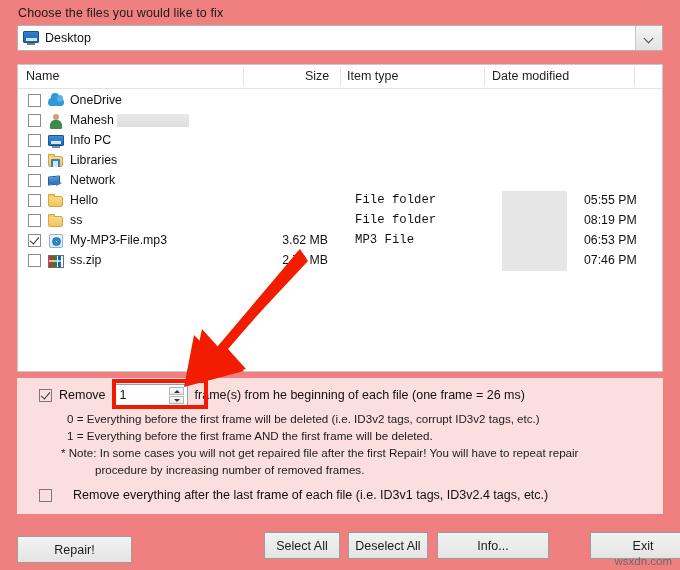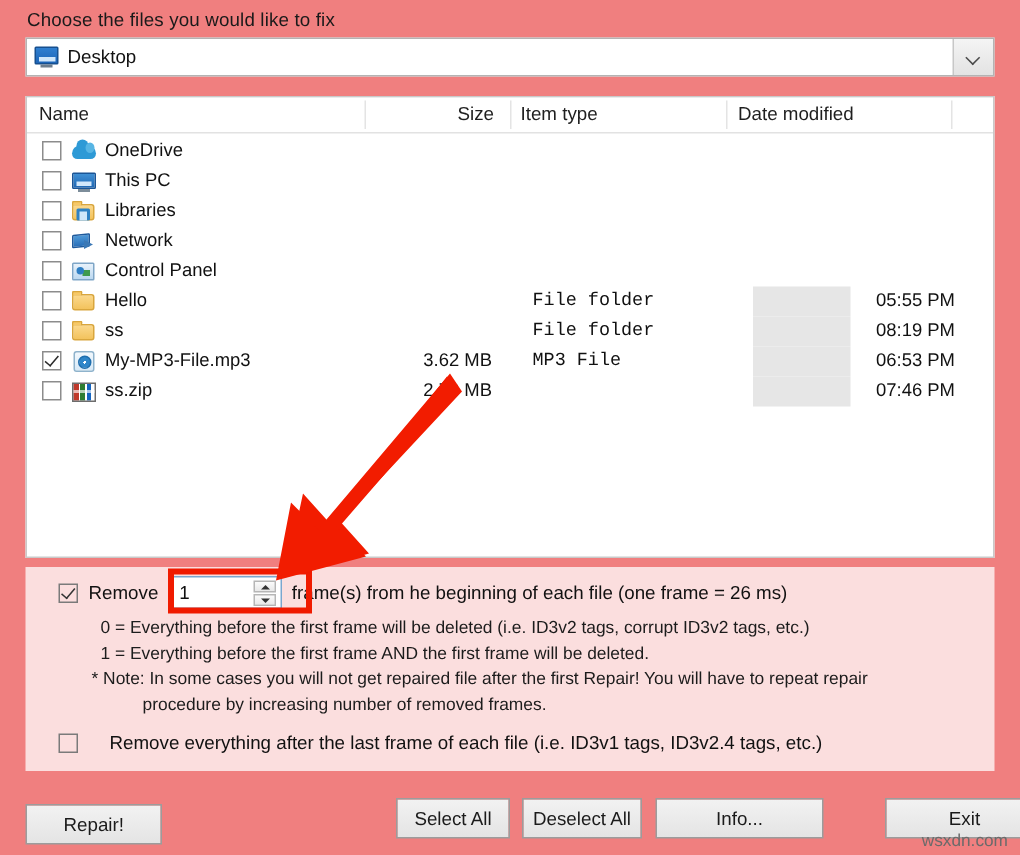--- a/index.html
+++ b/index.html
@@ -541,21 +541,21 @@
     border: 1px solid #9c9c9c;
     box-sizing: border-box;
     font-size: 12.5px;
     font-family: "Liberation Sans", sans-serif;
     color: #1b1b1b;
     display: flex;
     align-items: center;
     justify-content: center;
     cursor: default;
   }
-  .btn-repair   { left: 17px;  top: 536px; width: 91px; }
+  .btn-repair   { left: 17px;  top: 536px; width: 115px; }
   .btn-selall   { left: 264px; top: 532px; width: 76px; text-align: right; }
   .btn-desall   { left: 348px; top: 532px; width: 80px; }
   .btn-info     { left: 437px; top: 532px; width: 112px; }
   .btn-exit     { left: 590px; top: 532px; width: 106px; }
 
   
   .arrow-svg {
     position: absolute;
     left: 150px;
     top: 245px;
@@ -604,47 +604,48 @@
       <div class="row">
         <span class="cb"></span>
         <span class="ico">
           <span class="ic-cloud"></span>
         </span>
         <span class="rname">OneDrive</span>
       </div>
       <div class="row">
         <span class="cb"></span>
         <span class="ico">
+          <span class="ic-user-head"></span>
+          <span class="ic-user-body"></span>
+        </span>
+        <span class="rname">Mahesh<span class="redact redact-name"></span></span>
+      </div>
+      <div class="row">
+        <span class="cb"></span>
+        <span class="ico">
           <span class="ic-pc"></span>
           <span class="ic-pc-base"></span>
         </span>
-        <span class="rname">This PC</span>
+        <span class="rname">Info PC</span>
       </div>
       <div class="row">
         <span class="cb"></span>
         <span class="ico">
           <span class="ic-folder"></span>
           <span class="ic-lib-inner"></span>
         </span>
         <span class="rname">Libraries</span>
       </div>
       <div class="row">
         <span class="cb"></span>
         <span class="ico">
           <span class="ic-net-screen"></span>
           <span class="ic-net-arrow"></span>
         </span>
         <span class="rname">Network</span>
-      </div>
-      <div class="row">
-        <span class="cb"></span>
-        <span class="ico">
-          <span class="ic-cpl"></span>
-        </span>
-        <span class="rname">Control Panel</span>
       </div>
       <div class="row">
         <span class="cb"></span>
         <span class="ico">
           <span class="ic-folder"></span>
         </span>
         <span class="rname">Hello</span>
         <span class="rtype">File folder</span>
         <span class="redact-date"></span>
         <span class="rtime">05:55 PM</span>

